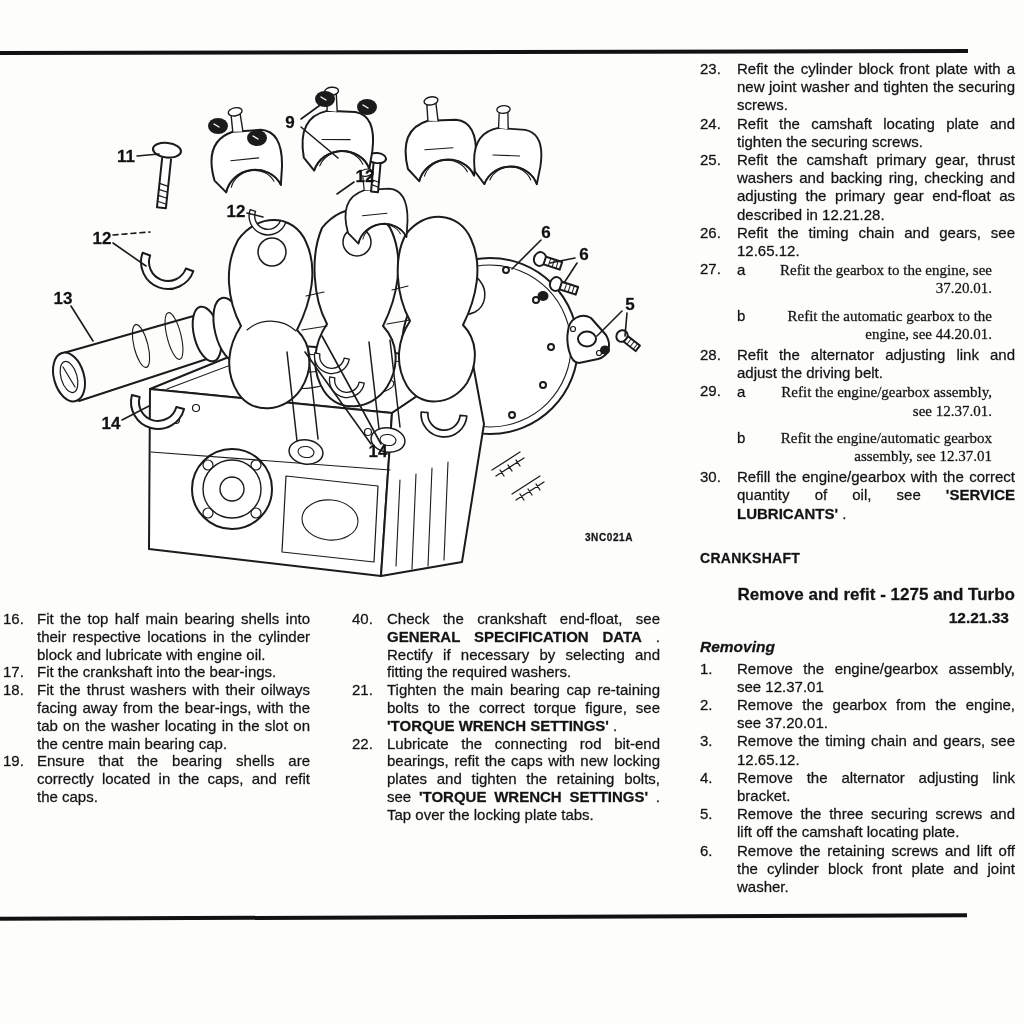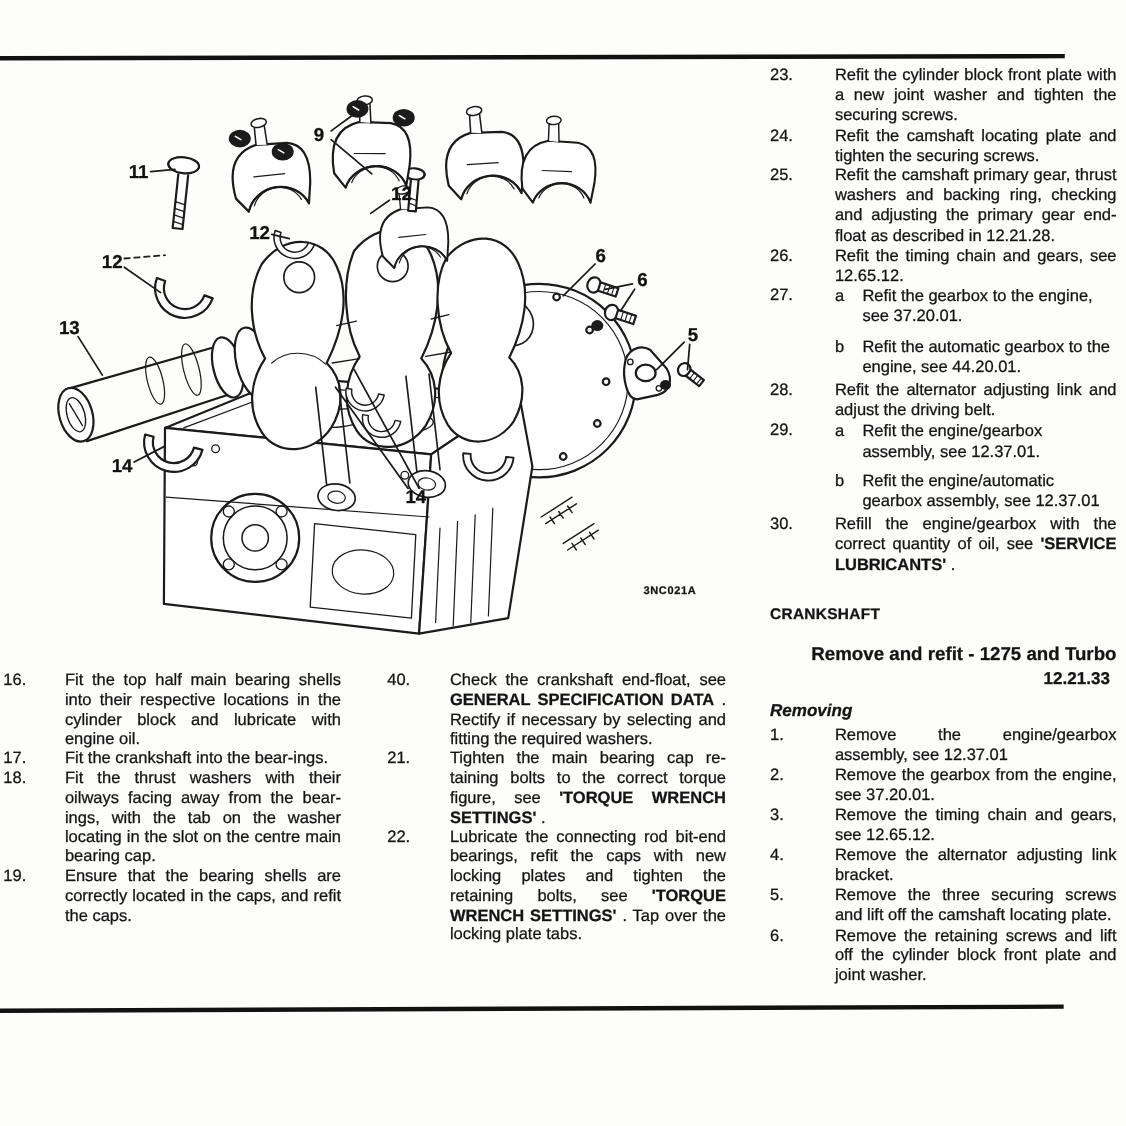--- a/index.html
+++ b/index.html
@@ -4,28 +4,28 @@
 <style>
   html,body{margin:0;padding:0;background:#ffffff;}
   .page{position:relative;width:1024px;height:1024px;background:#fdfdfc;overflow:hidden;
         font-family:"Liberation Sans",sans-serif;color:#141414;
         -webkit-text-stroke:0.3px rgba(15,15,15,.8);}
   .rule{position:absolute;left:0;background:#121212;}
   .rule.top{top:50px;width:968px;height:4px;transform:rotate(-0.12deg);}
   .rule.bottom{top:915px;width:967px;height:4px;transform:rotate(-0.22deg);}
 
   .col{position:absolute;font-size:15px;}
-  .step{display:flex;align-items:flex-start;gap:22px;}
+  .step{display:flex;align-items:flex-start;}
   .num{flex:0 0 var(--numw,37px);}
   .body{flex:1 1 auto;min-width:0;}
   .txt{text-align:justify;}
   .sub{display:flex;margin-top:1px;margin-bottom:3px;}
   .sub.gap{margin-top:9px;}
   .letter{flex:0 0 25px;}
-  .subtxt{flex:0 0 230px;max-width:230px;text-align:left;}
+  .subtxt{flex:0 0 230px;max-width:230px;text-align:right;font-family:Liberation Serif, serif;}
   .b{font-weight:700;}
 
   #refit-list{left:700px;top:60px;width:315px;line-height:18.2px;}
   #crank-section{position:absolute;left:700px;top:551px;width:315px;font-size:15px;line-height:18.2px;}
   .crank-heading{font-size:14px;font-weight:700;letter-spacing:.3px;line-height:1;}
   .crank-sub{margin-top:21px;font-size:17px;font-weight:700;text-align:right;}
   .crank-ref{margin-top:5px;font-size:15.5px;font-weight:700;text-align:right;padding-right:6px;}
   .crank-removing{margin-top:11px;font-size:15.5px;font-weight:700;font-style:italic;}
   .crank-steps{margin-top:3px;}
   #bl-list{left:3px;top:610px;width:307px;--numw:34px;line-height:17.8px;}

